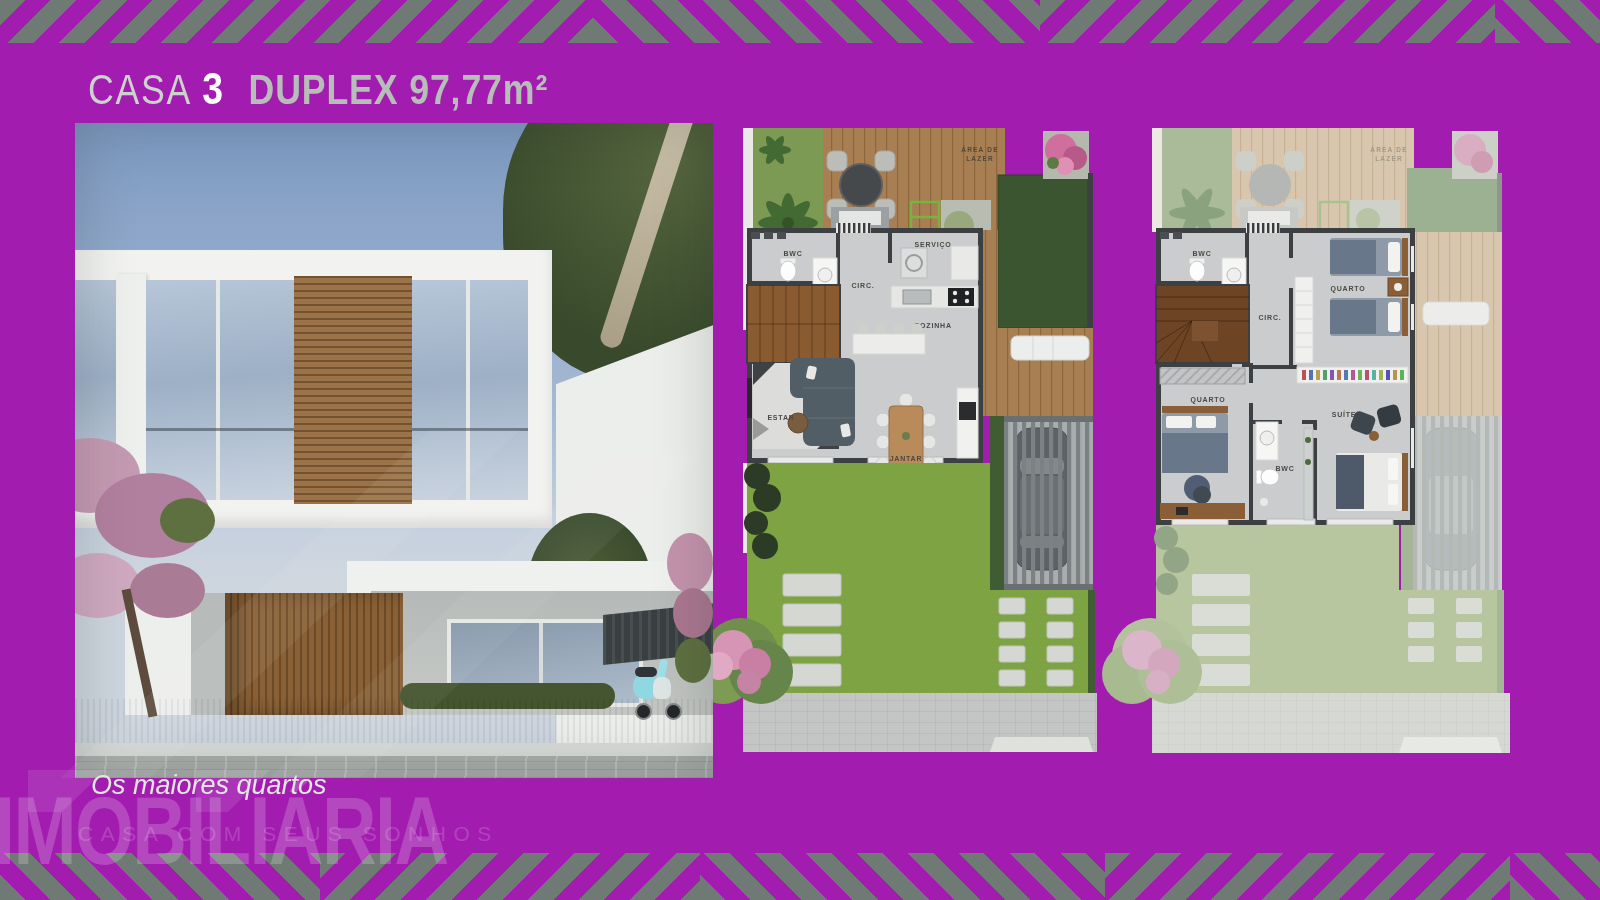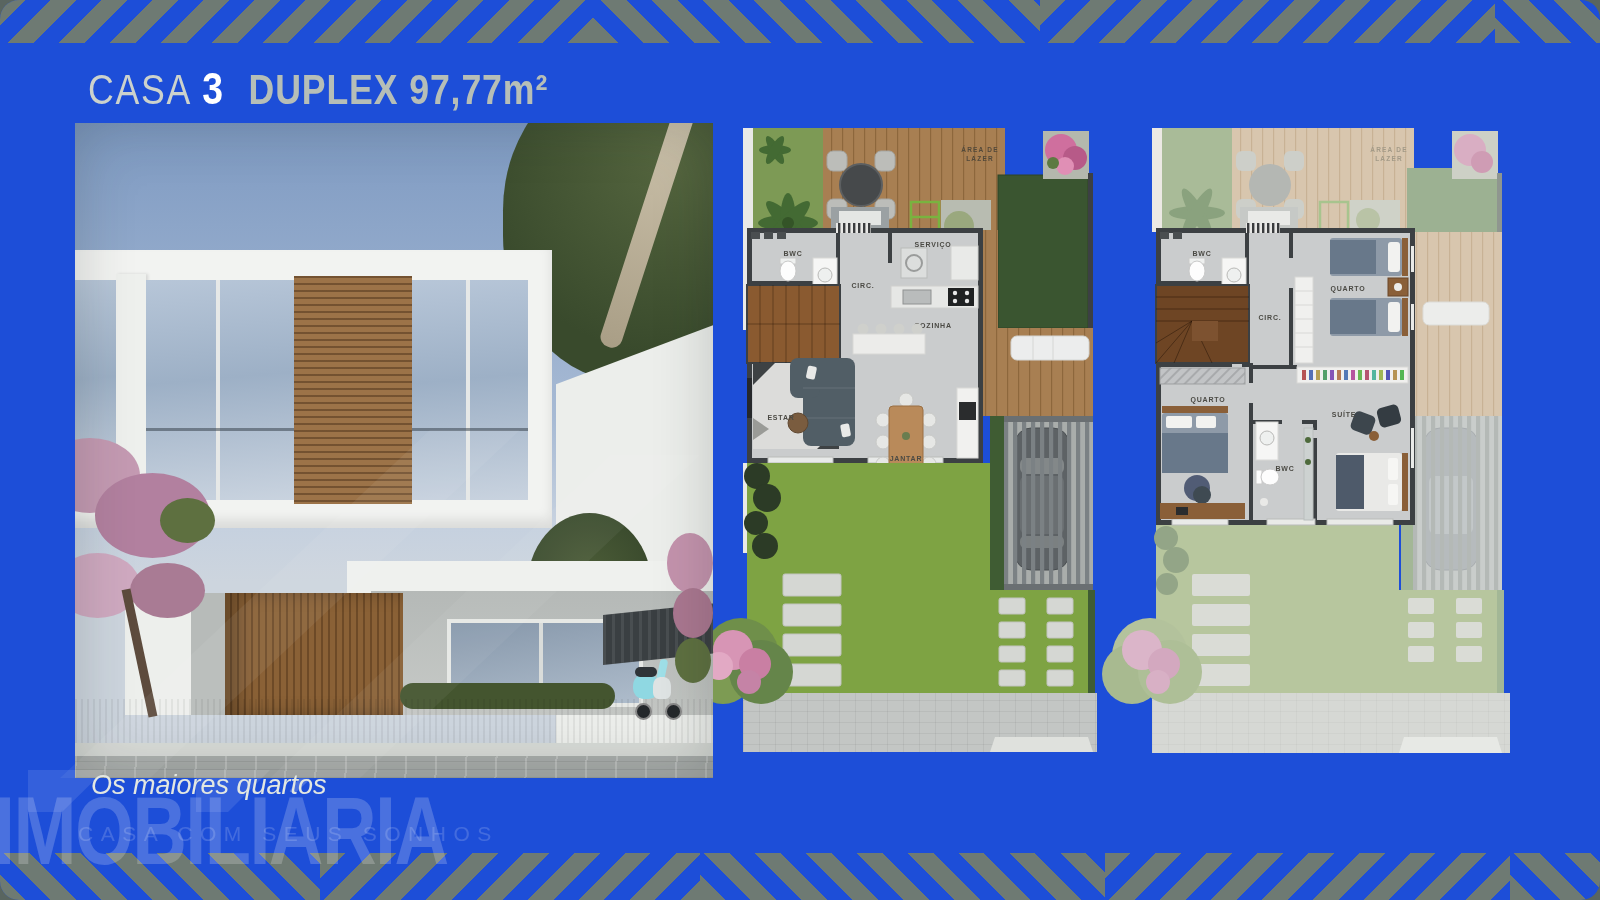--- a/index.html
+++ b/index.html
@@ -1,17 +1,17 @@
 <!DOCTYPE html>
 <html><head>
 <meta charset="utf-8">
 <style>
   html,body{margin:0;padding:0;background:#596560;}
   .stage{position:relative;width:1600px;height:900px;overflow:hidden;
-         background:#1d4ed8;font-family:"Liberation Sans",sans-serif;border-radius:19px;}
+         background:#a21caf;font-family:"Liberation Sans",sans-serif;}
   .abs{position:absolute;}
   
   .band{position:absolute;left:0;width:1600px;overflow:hidden;}
   .band-top{top:0;height:43px;}
   .band-bottom{top:853px;height:47px;}
   .seg{position:absolute;top:0;height:100%;}
   .sA{background:repeating-linear-gradient(135deg,#6e7a73 0 18px,transparent 18px 36px);}
   .sB{background:repeating-linear-gradient(45deg,#6e7a73 0 18px,transparent 18px 36px);}
   
   .title{position:absolute;left:88px;top:64px;transform:scaleX(.85);transform-origin:left;

